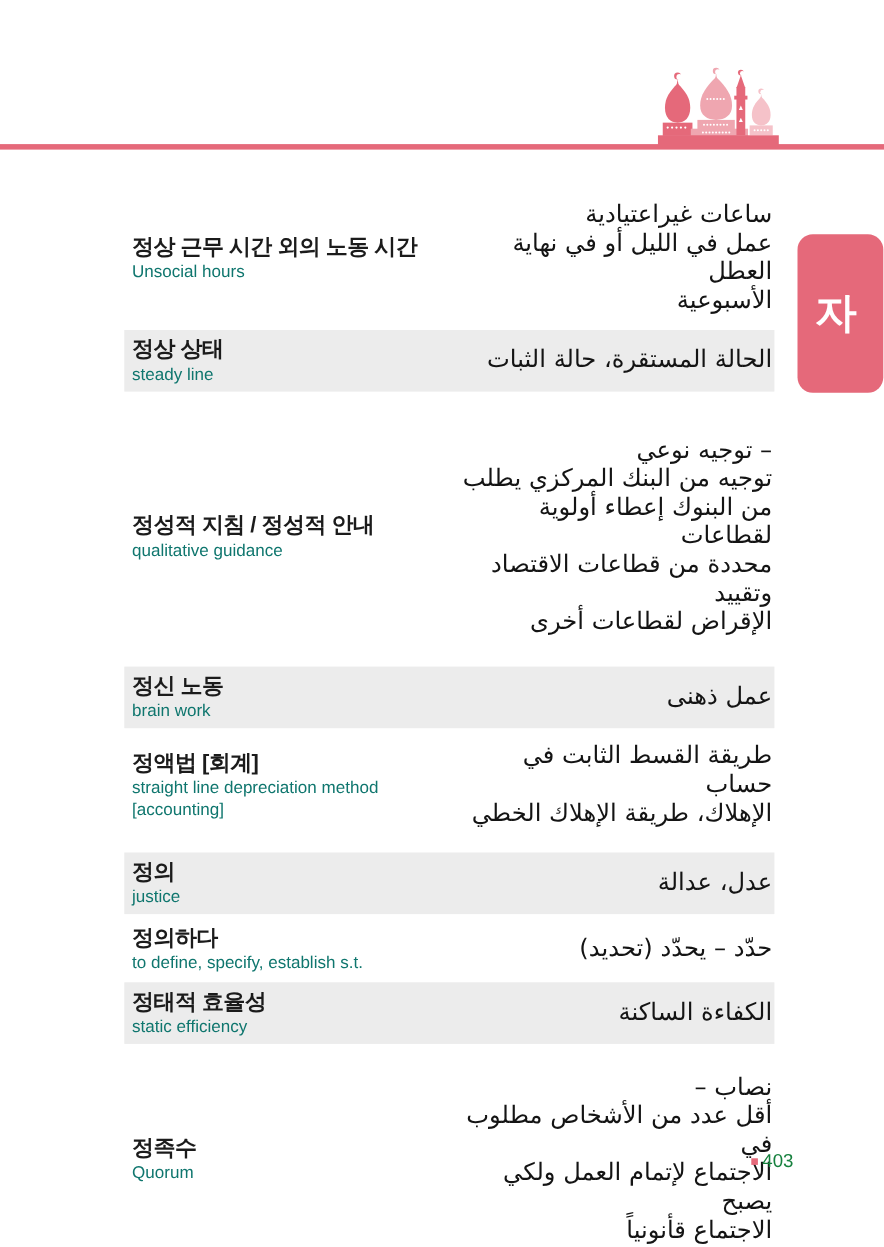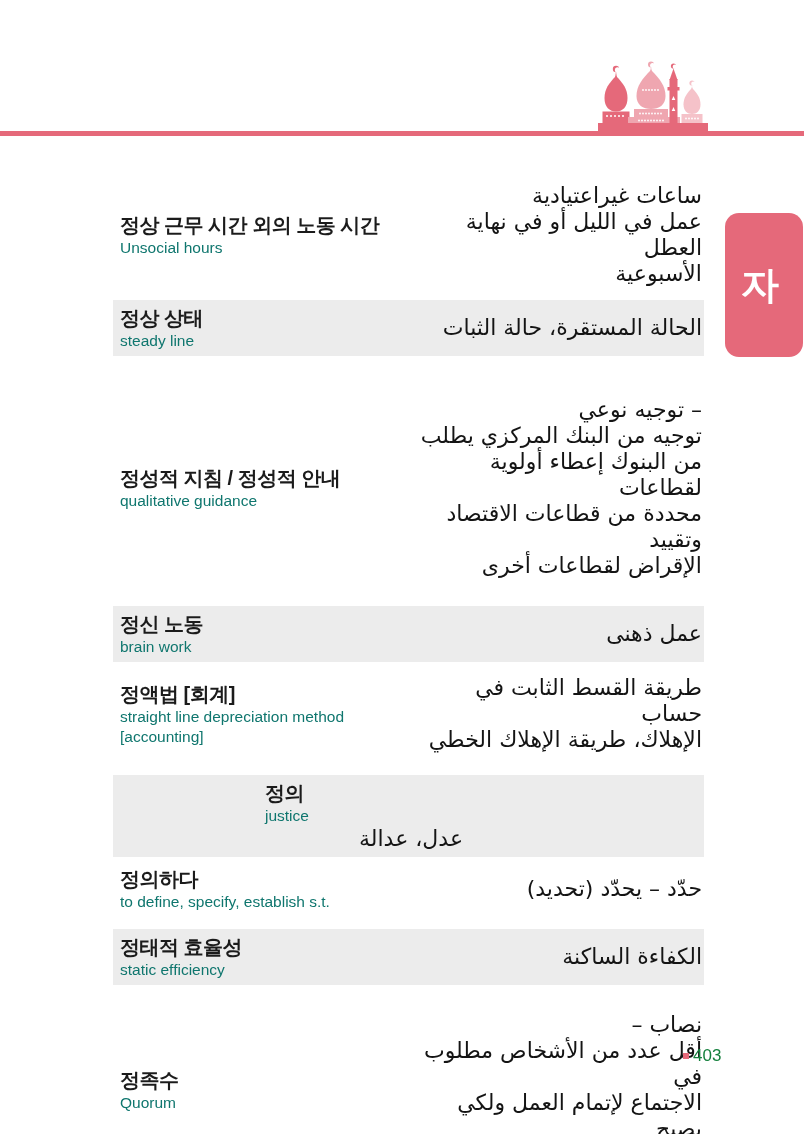--- a/index.html
+++ b/index.html
@@ -48,23 +48,23 @@
   }
   .entry {
     display:flex;
     align-items:center;
     padding:5px 2px 5px 7px;
   }
   .entry.shaded { background:#ececec; }
   .mt8  { margin-top:8px;gap:12px; }
   .mt36 { margin-top:36px; }
   .mt22 { margin-top:22px; }
-  .mt17 { margin-top:17px;flex-direction:column; }
+  .mt17 { margin-top:17px; }
   .mt4  { margin-top:4px; }
-  .mt2  { margin-top:12px;align-items:center; }
+  .mt2  { margin-top:2px;align-items:center; }
 
   .cell-ko { width:292px; flex:none; }
   .ko {
     font-size:20px;
     font-weight:700;
     line-height:26px;
     letter-spacing:-0.5px;
     color:#1b1b1b;
     white-space:pre-line;
   }

